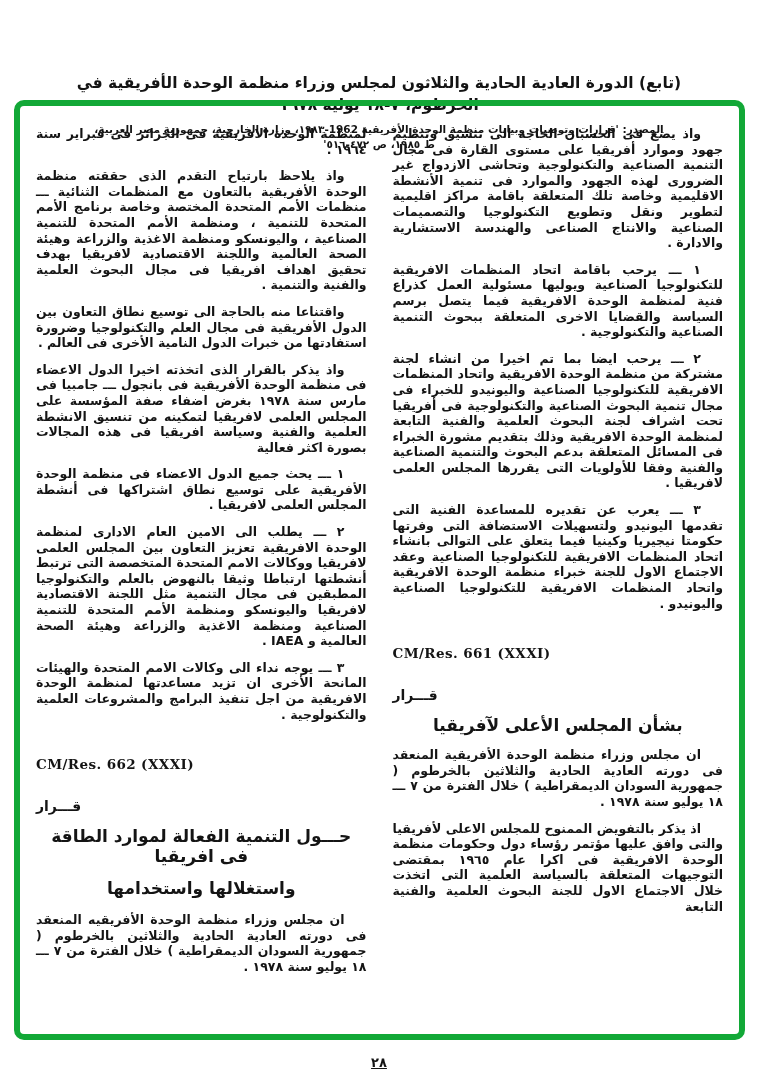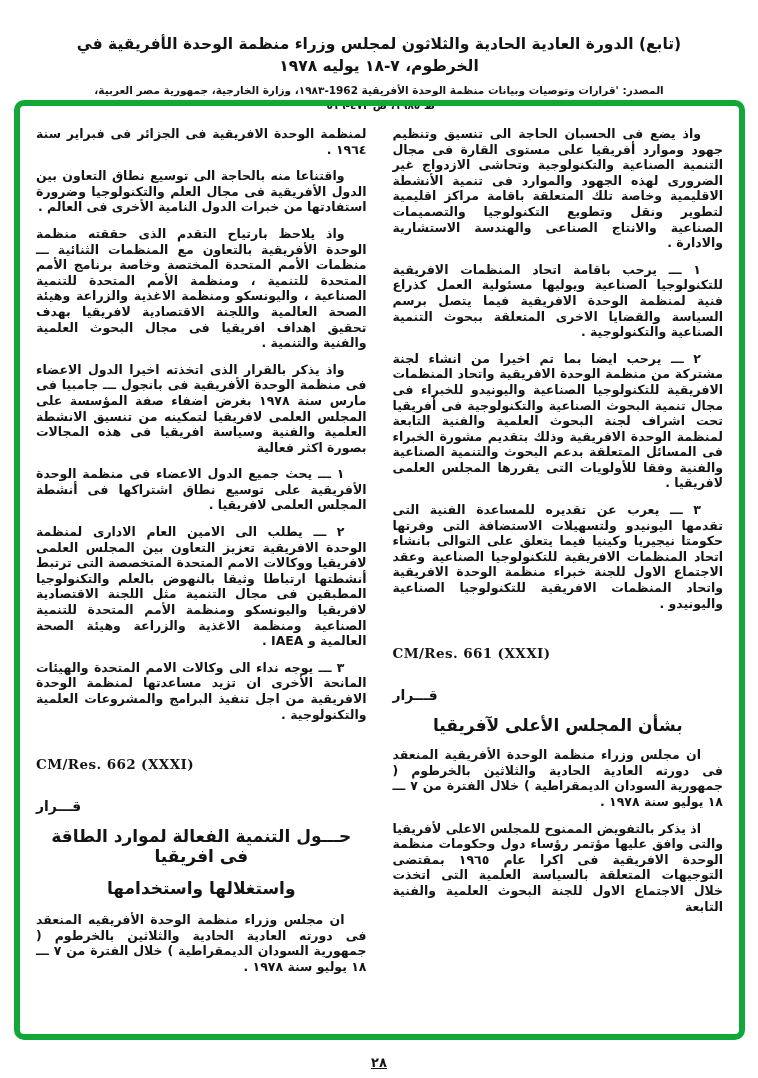--- a/index.html
+++ b/index.html
@@ -6,21 +6,21 @@
   body{
     width:758px;height:1078px;overflow:hidden;position:relative;
     background:#ffffff;color:#141414;
     font-family:"DejaVu Sans",sans-serif;
     direction:rtl;
   }
   
   .doc-header{padding-top:34px;text-align:center;}
   .doc-header .h-line1{
     font-size:15.5px;font-weight:700;letter-spacing:-0.2px;
-    padding:0 63px;line-height:1.4;
+    padding:0 63px;line-height:1.4;margin-top:39px;
   }
   .doc-header .h-line2{
     font-size:10.5px;font-weight:700;margin-top:6px;
     padding:0 90px;line-height:1.4;
   }
   
   .frame{
     position:absolute;left:14px;right:13px;top:100px;bottom:38px;
     border:6px solid var(--green,#12a837);
     border-radius:10px;
@@ -76,22 +76,22 @@
       <p class="para">٣ ـــ يعرب عن تقديره للمساعدة الفنية التى تقدمها اليونيدو ولتسهيلات الاستضافة التى وفرتها حكومتا نيجيريا وكينيا فيما يتعلق على التوالى بانشاء اتحاد المنظمات الافريقية للتكنولوجيا الصناعية وعقد الاجتماع الاول للجنة خبراء منظمة الوحدة الافريقية واتحاد المنظمات الافريقية للتكنولوجيا الصناعية واليونيدو .</p>
       <div class="ref">CM/Res. 661 (XXXI)</div>
       <div class="res-title">قـــرار</div>
       <div class="res-subtitle">بشأن المجلس الأعلى لآفريقيا</div>
       <p class="para">ان مجلس وزراء منظمة الوحدة الأفريقية المنعقد فى دورته العادية الحادية والثلاثين بالخرطوم ( جمهورية السودان الديمقراطية ) خلال الفترة من ٧ ـــ ١٨ يوليو سنة ١٩٧٨ .</p>
       <p class="para">اذ يذكر بالتفويض الممنوح للمجلس الاعلى لأفريقيا والتى وافق عليها مؤتمر رؤساء دول وحكومات منظمة الوحدة الافريقية فى اكرا عام ١٩٦٥ بمقتضى التوجيهات المتعلقة بالسياسة العلمية التى اتخذت خلال الاجتماع الاول للجنة البحوث العلمية والفنية التابعة</p>
     </div>
 
     <div class="col">
       <p class="para no-indent">لمنظمة الوحدة الافريقية فى الجزائر فى فبراير سنة ١٩٦٤ .</p>
+      <p class="para">واذ يلاحظ بارتياح التقدم الذى حققته منظمة الوحدة الأفريقية بالتعاون مع المنظمات الثنائية ـــ منظمات الأمم المتحدة المختصة وخاصة برنامج الأمم المتحدة للتنمية ، ومنظمة الأمم المتحدة للتنمية الصناعية ، واليونسكو ومنظمة الاغذية والزراعة وهيئة الصحة العالمية واللجنة الاقتصادية لافريقيا بهدف تحقيق اهداف افريقيا فى مجال البحوث العلمية والفنية والتنمية .</p>
       <p class="para">واقتناعا منه بالحاجة الى توسيع نطاق التعاون بين الدول الأفريقية فى مجال العلم والتكنولوجيا وضرورة استفادتها من خبرات الدول النامية الأخرى فى العالم .</p>
-      <p class="para">واذ يلاحظ بارتياح التقدم الذى حققته منظمة الوحدة الأفريقية بالتعاون مع المنظمات الثنائية ـــ منظمات الأمم المتحدة المختصة وخاصة برنامج الأمم المتحدة للتنمية ، ومنظمة الأمم المتحدة للتنمية الصناعية ، واليونسكو ومنظمة الاغذية والزراعة وهيئة الصحة العالمية واللجنة الاقتصادية لافريقيا بهدف تحقيق اهداف افريقيا فى مجال البحوث العلمية والفنية والتنمية .</p>
       <p class="para">واذ يذكر بالقرار الذى اتخذته اخيرا الدول الاعضاء فى منظمة الوحدة الأفريقية فى بانجول ـــ جامبيا فى مارس سنة ١٩٧٨ بغرض اضفاء صفة المؤسسة على المجلس العلمى لافريقيا لتمكينه من تنسيق الانشطة العلمية والفنية وسياسة افريقيا فى هذه المجالات بصورة اكثر فعالية</p>
       <p class="para">١ ـــ يحث جميع الدول الاعضاء فى منظمة الوحدة الأفريقية على توسيع نطاق اشتراكها فى أنشطة المجلس العلمى لافريقيا .</p>
       <p class="para">٢ ـــ يطلب الى الامين العام الادارى لمنظمة الوحدة الافريقية تعزيز التعاون بين المجلس العلمى لافريقيا ووكالات الامم المتحدة المتخصصة التى ترتبط أنشطتها ارتباطا وثيقا بالنهوض بالعلم والتكنولوجيا المطبقين فى مجال التنمية مثل اللجنة الاقتصادية لافريقيا واليونسكو ومنظمة الأمم المتحدة للتنمية الصناعية ومنظمة الاغذية والزراعة وهيئة الصحة العالمية و IAEA .</p>
       <p class="para">٣ ـــ يوجه نداء الى وكالات الامم المتحدة والهيئات المانحة الأخرى ان تزيد مساعدتها لمنظمة الوحدة الافريقية من اجل تنفيذ البرامج والمشروعات العلمية والتكنولوجية .</p>
       <div class="ref">CM/Res. 662 (XXXI)</div>
       <div class="res-title">قـــرار</div>
       <div class="res-subtitle">حـــول التنمية الفعالة لموارد الطاقة فى افريقيا</div>
       <div class="res-subtitle tight">واستغلالها واستخدامها</div>
       <p class="para">ان مجلس وزراء منظمة الوحدة الأفريقيه المنعقد فى دورته العادية الحادية والثلاثين بالخرطوم ( جمهورية السودان الديمقراطية ) خلال الفترة من ٧ ـــ ١٨ يوليو سنة ١٩٧٨ .</p>
     </div>

